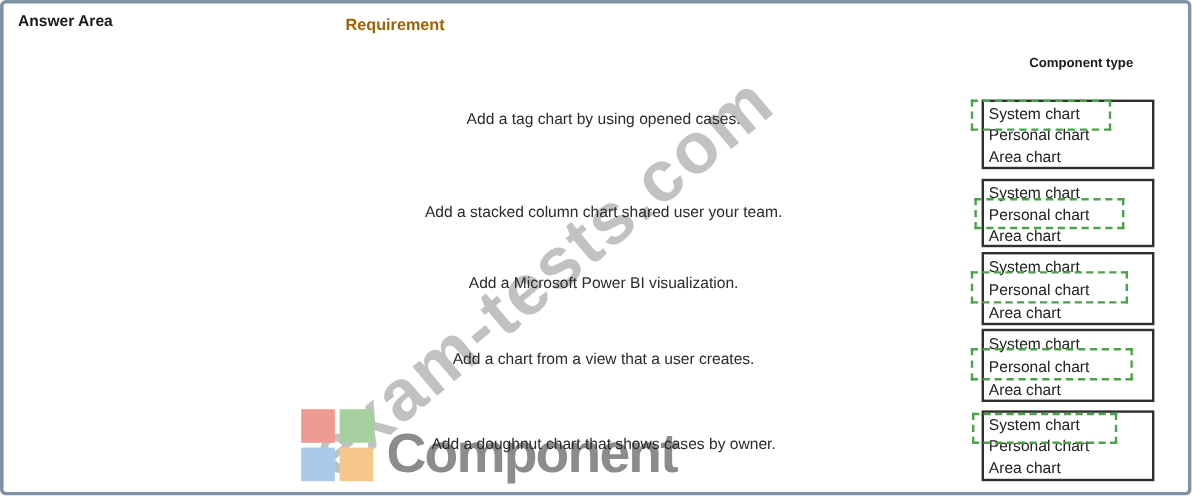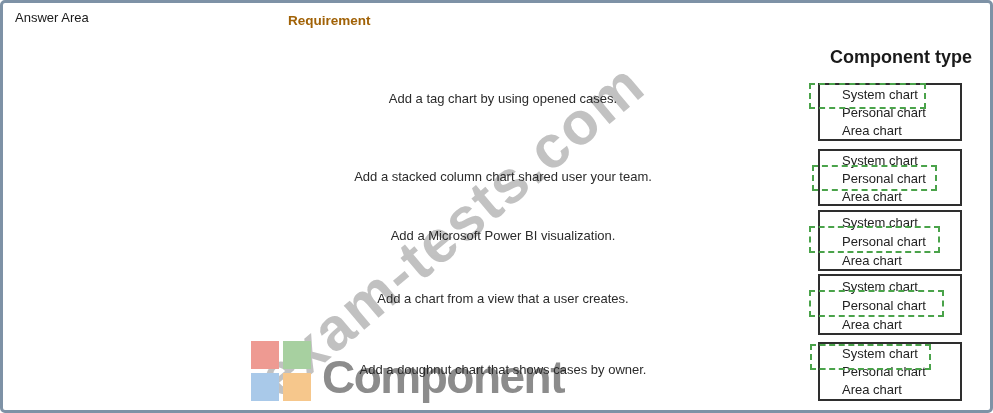--- a/index.html
+++ b/index.html
@@ -1,40 +1,40 @@
 <!DOCTYPE html>
 <html><head>
 <meta charset="utf-8">
 <style>
   html,body { margin:0; padding:0; background:#fff; font-family:"Liberation Sans", sans-serif; }
   .frame {
     position:relative; width:993px; height:413px; box-sizing:border-box;
     border:3px solid #7e92a6; border-radius:5px; background:#ffffff; overflow:hidden;
   }
   .answer-area-label {
-    position:absolute; left:12px; top:7px; font-size:13px; font-weight:normal; color:#1a1a1a; z-index:3;text-align:center;
+    position:absolute; left:12px; top:7px; font-size:13px; font-weight:bold; color:#1a1a1a; z-index:3;text-align:center;
   }
   .req-header {
     position:absolute; left:285px; top:10px; width:300px; 
     font-size:13.5px; font-weight:bold; color:#a16207; z-index:3;
   }
   .comp-header {
     position:absolute; left:815px; top:44px; width:166px; text-align:center;
-    font-size:18px; font-weight:bold; color:#1a1a1a; z-index:3;
+    font-size:11px; font-weight:bold; color:#1a1a1a; z-index:3;
   }
   .req-text {
     position:absolute; left:180px; width:640px; text-align:center;
     font-size:13px; color:#2b2b2b; z-index:2;
   }
   .req-1 { top:88px; } .req-2 { top:166px; } .req-3 { top:225px;text-align:center; }
   .req-4 { top:288px;text-align:center; } .req-5 { top:359px; }
   .type-box {
     position:absolute; left:815px; width:144px; box-sizing:border-box;
     border:2px solid #2e2e2e; background:#ffffff; z-index:2;
-    padding:1px 0 0 22px;
+    padding:1px 0 0 4px;
   }
   .box-1 { top:80px;  height:58px; }
   .box-2 { top:146px; height:57px; }
   .box-3 { top:207px; height:61px; }
   .box-4 { top:271px; height:61px; }
   .box-5 { top:339px; height:59px; }
   .opt { font-size:13px; color:#222; line-height:18px; white-space:nowrap; }
   .box-3 .opt, .box-4 .opt { line-height:19px; }
   .sel {
     position:absolute; box-sizing:border-box; border:2px dashed #4aa34a;

